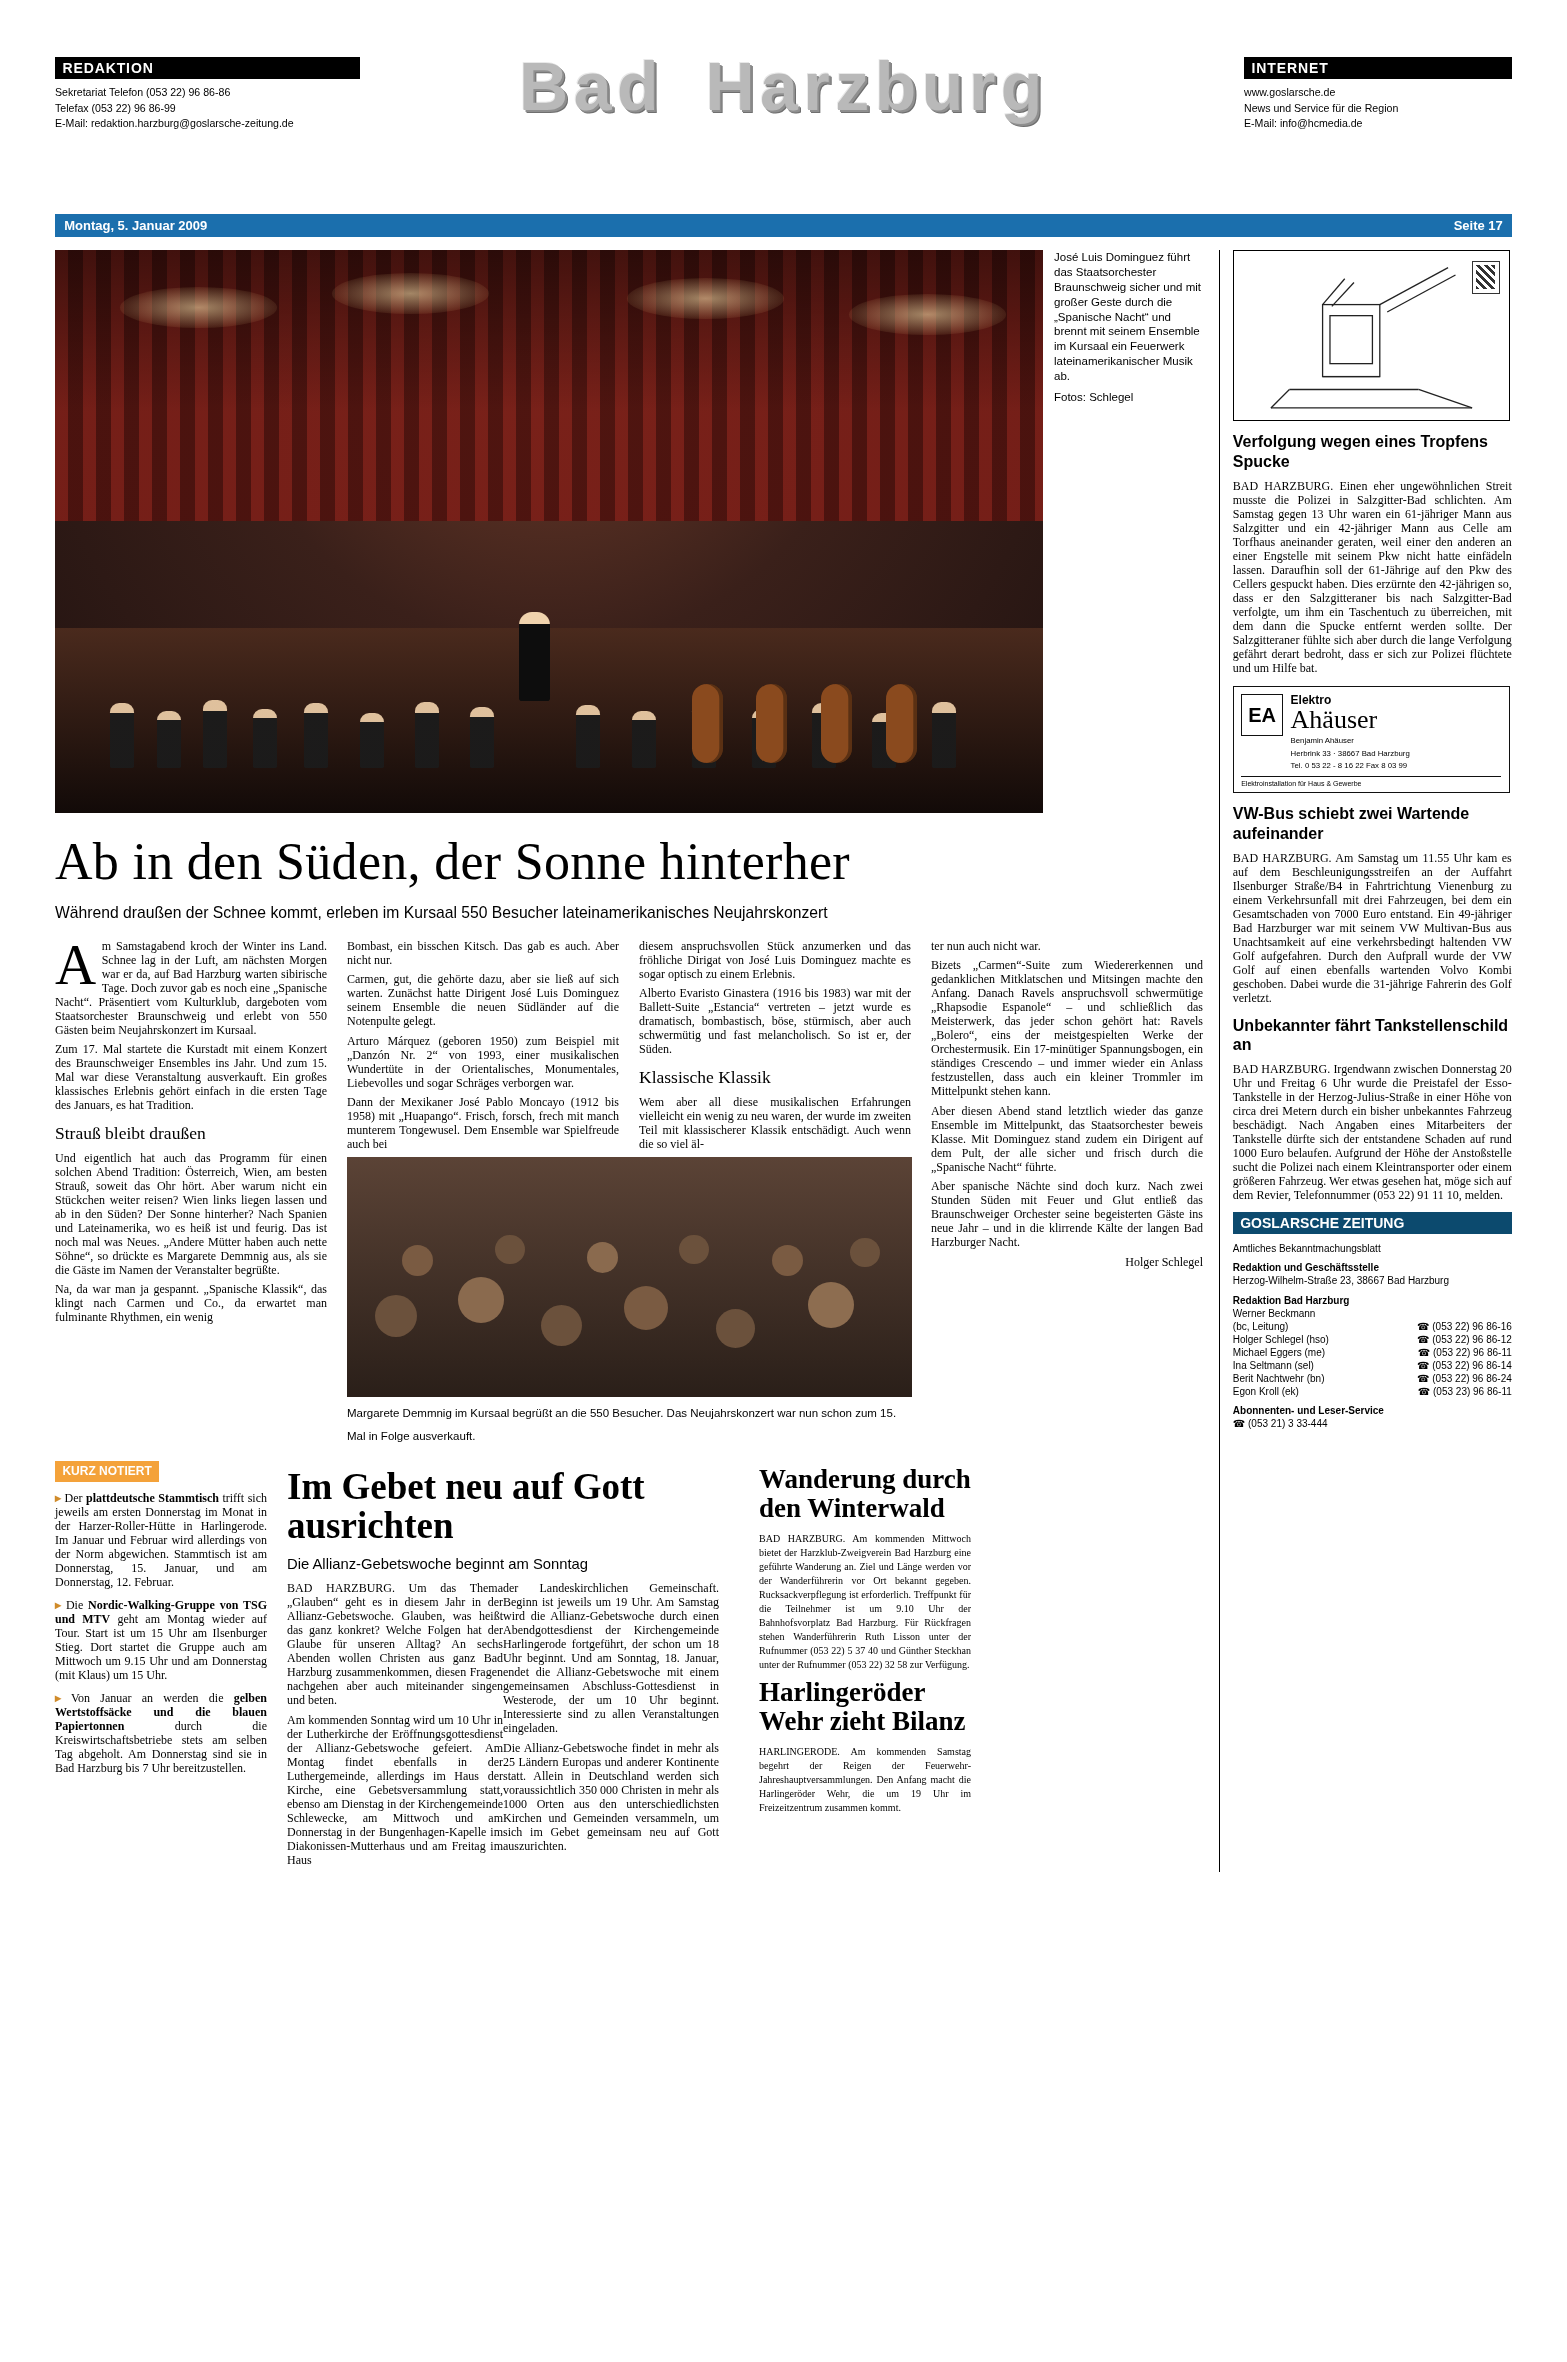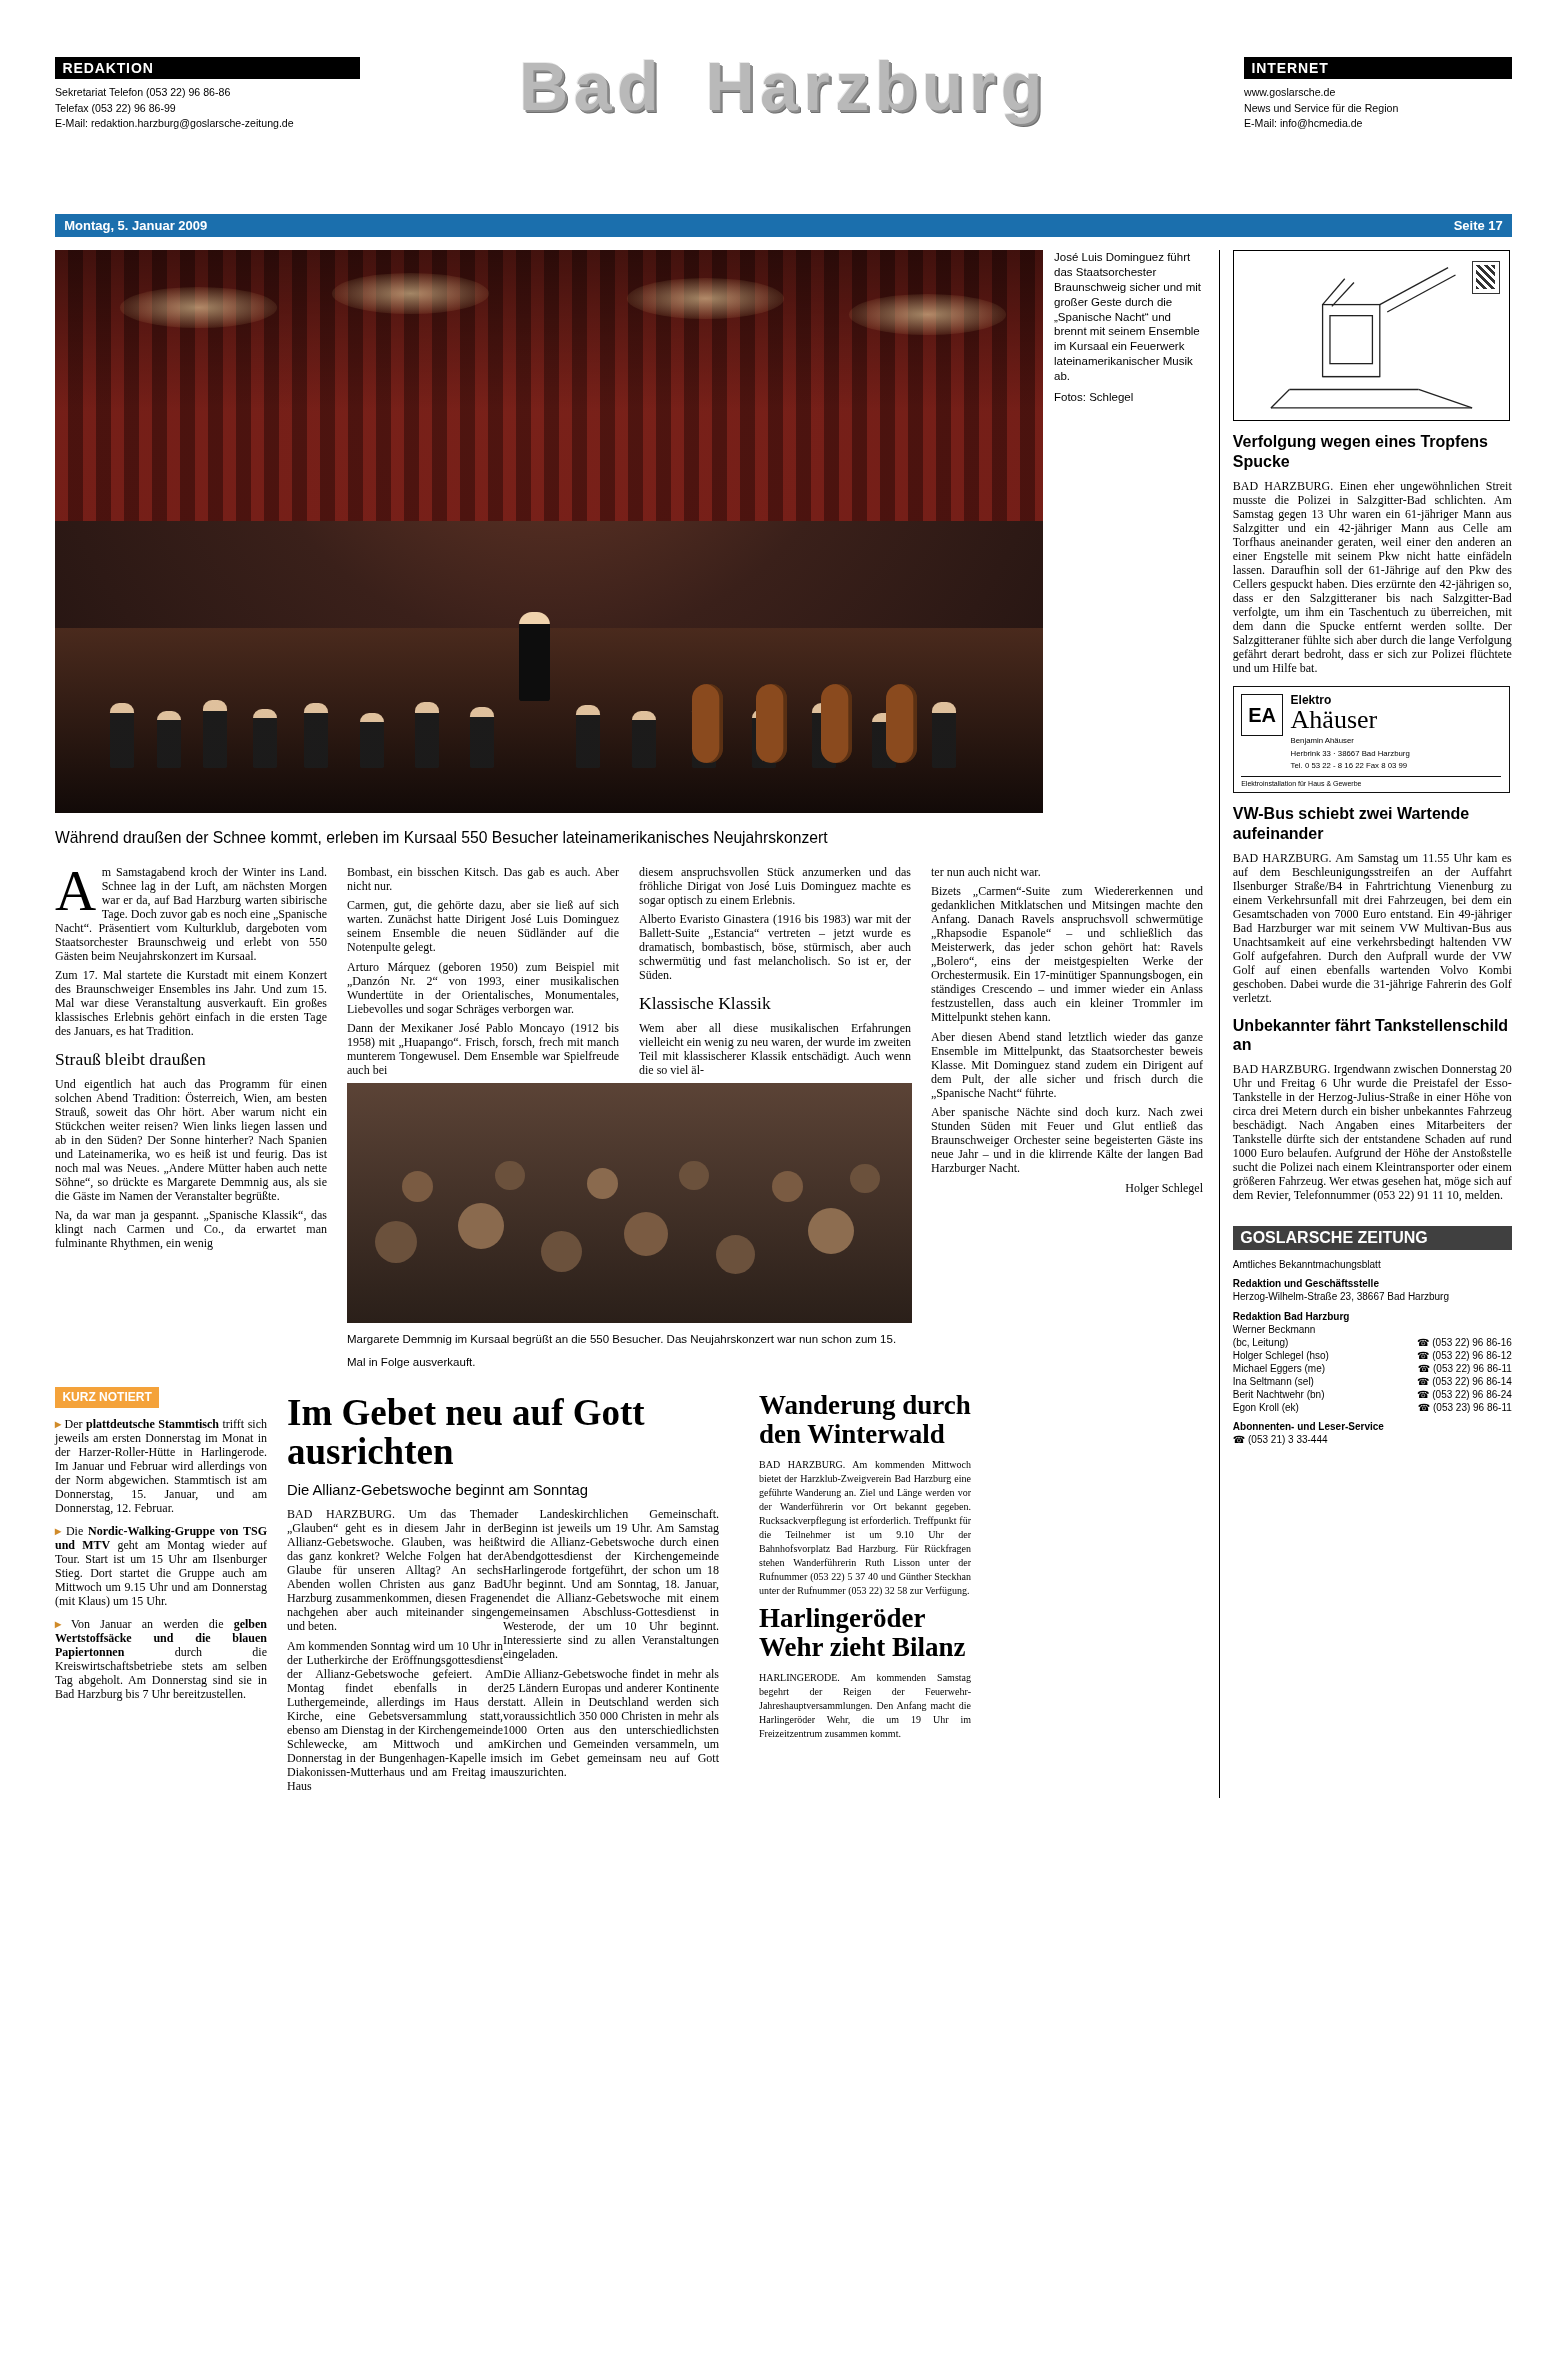--- a/index.html
+++ b/index.html
@@ -243,23 +243,23 @@
   .ah-small {
     font-family:"Liberation Sans", sans-serif; font-size:7.8px; line-height:10px;
     margin-top:2.8px;
   }
   .ah-foot {
     font-family:"Liberation Sans", sans-serif; font-size:7px;
     border-top:0.9px solid #111; margin-top:4.6px; padding-top:2.8px;
   }
 
   .gz-tag {
-    background:#404040; color:#fff;
+    background:#0c4a6e; color:#fff;
     font-family:"Liberation Sans", sans-serif; font-weight:bold;
-    font-size:16px; padding:2.8px 7.4px 3.7px 7.4px; display:block; margin-top:24px;
+    font-size:14px; padding:2.8px 7.4px 3.7px 7.4px; display:block; margin-top:10px;
   }
   .gz-body { font-family:"Liberation Sans", sans-serif; font-size:10px; line-height:13px; margin-top:7.4px; }
   .gz-row { display:flex; justify-content:space-between; gap:5.5px; }
   .gz-row span:last-child { white-space:nowrap; }
   .gz-h { font-weight:bold; margin-top:6.5px; }
 </style>
 </head>
 <body>
 
 <div class="page">
@@ -330,20 +330,21 @@
             <div class="cello" style="left:831px;"></div>
           </div>
           <div class="conductor"></div>
         </div>
         <div class="caption-side">
           <div>José Luis Dominguez führt das Staatsorchester Braunschweig sicher und mit großer Geste durch die „Spanische Nacht“ und brennt mit seinem Ensemble im Kursaal ein Feuerwerk lateinamerikanischer Musik ab.</div>
           <div class="credit">Fotos: Schlegel</div>
         </div>
       </div>
 
+      <h1 class="headline">Ab in den Süden, der Sonne hinterher</h1>
       <div class="subhead">Während draußen der Schnee kommt, erleben im Kursaal 550 Besucher lateinamerikanisches Neujahrskonzert</div>
 
       <div class="article-cols">
 
         <div class="acol">
           <p class="dropcap">Am Samstagabend kroch der Winter ins Land. Schnee lag in der Luft, am nächsten Morgen war er da, auf Bad Harzburg warten sibirische Tage. Doch zuvor gab es noch eine „Spanische Nacht“. Präsentiert vom Kulturklub, dargeboten vom Staatsorchester Braunschweig und erlebt von 550 Gästen beim Neujahrskonzert im Kursaal.</p>
           <p>Zum 17. Mal startete die Kurstadt mit einem Konzert des Braunschweiger Ensembles ins Jahr. Und zum 15. Mal war diese Veranstaltung ausverkauft. Ein großes klassisches Erlebnis gehört einfach in die ersten Tage des Januars, es hat Tradition.</p>
           <div class="sub-h">Strauß bleibt draußen</div>
           <p>Und eigentlich hat auch das Programm für einen solchen Abend Tradition: Österreich, Wien, am besten Strauß, soweit das Ohr hört. Aber warum nicht ein Stückchen weiter reisen? Wien links liegen lassen und ab in den Süden? Der Sonne hinterher? Nach Spanien und Lateinamerika, wo es heiß ist und feurig. Das ist noch mal was Neues. „Andere Mütter haben auch nette Söhne“, so drückte es Margarete Demmnig aus, als sie die Gäste im Namen der Veranstalter begrüßte.</p>
           <p>Na, da war man ja gespannt. „Spanische Klassik“, das klingt nach Carmen und Co., da erwartet man fulminante Rhythmen, ein wenig</p>

